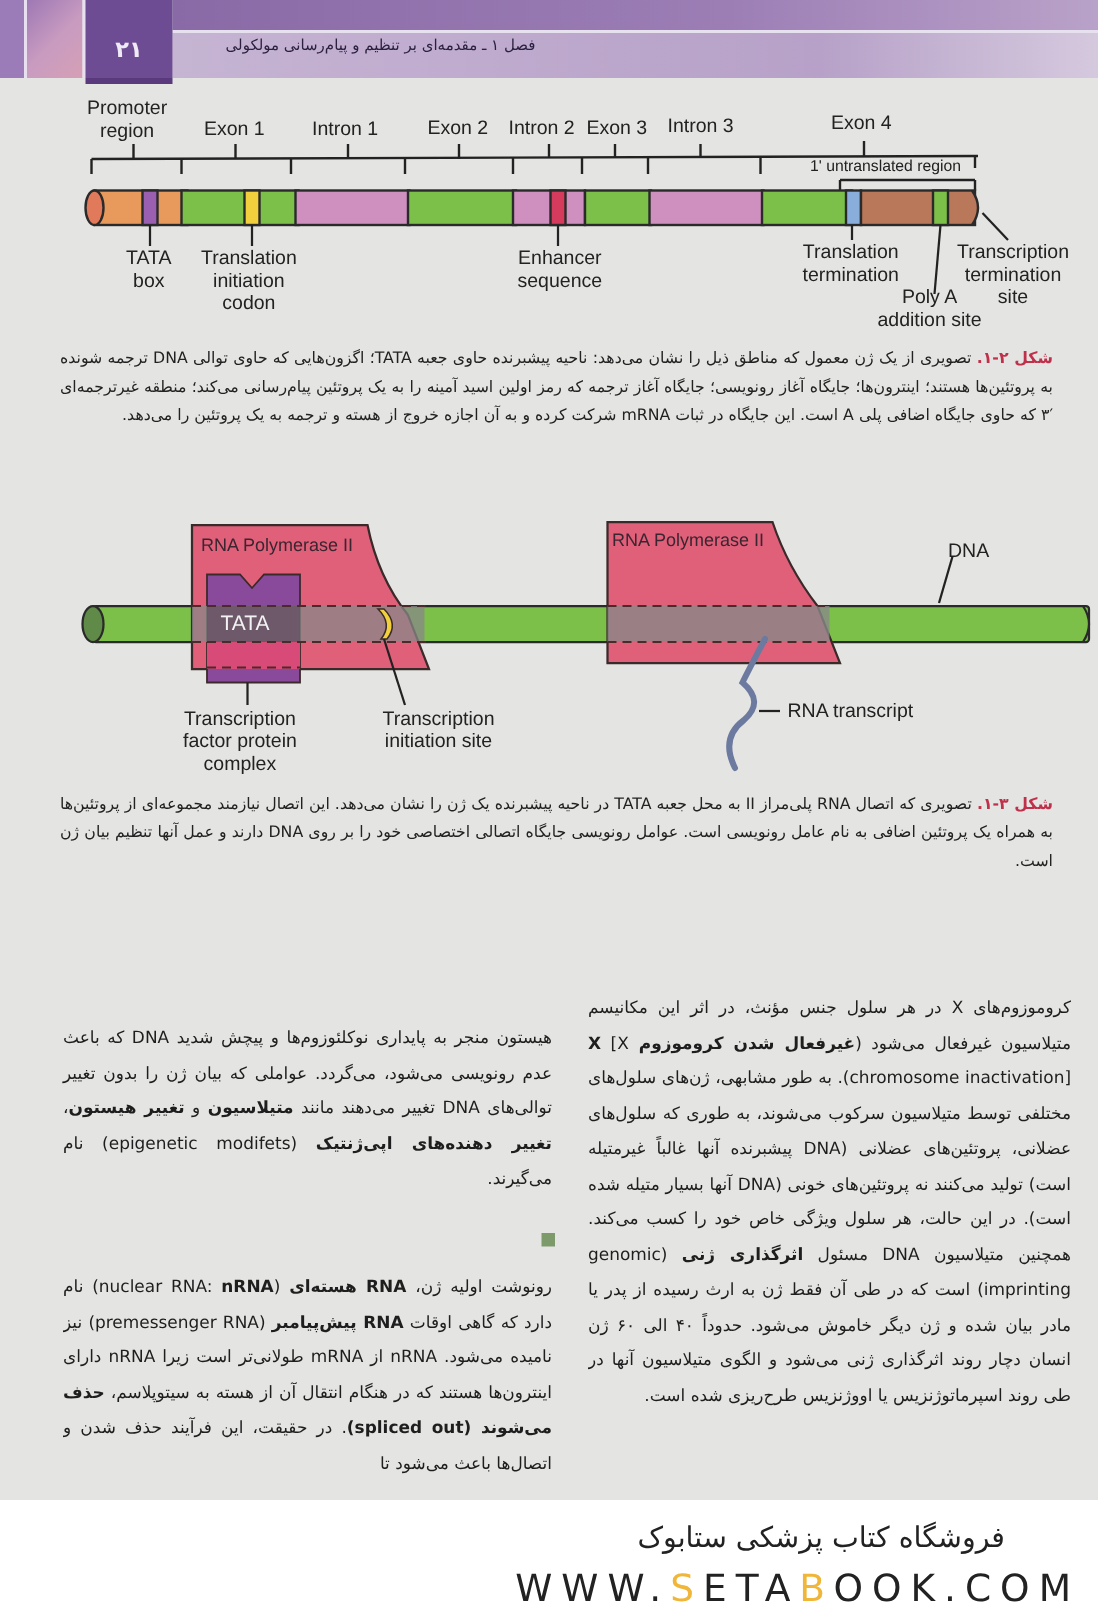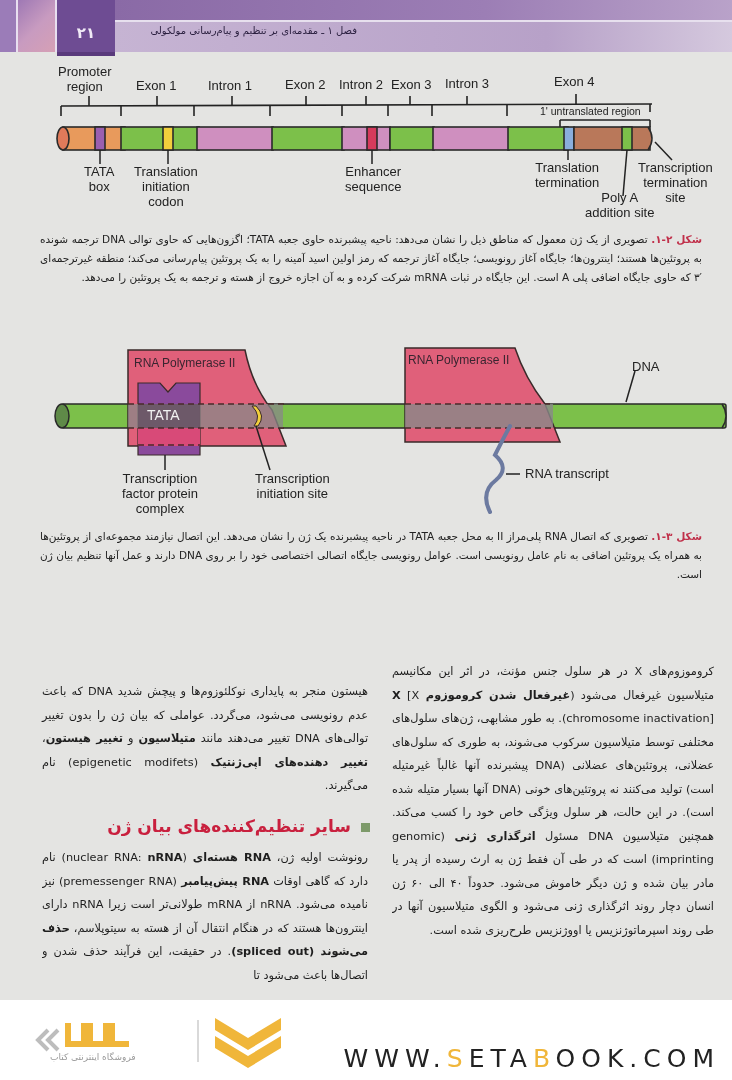--- a/index.html
+++ b/index.html
@@ -181,47 +181,29 @@
 
 <div class="caption" style="top:527px;">
   <span class="fig-label">شکل ۳-۱.</span><span> تصویری که اتصال RNA پلی‌مراز II به محل جعبه TATA در ناحیه پیشبرنده یک ژن را نشان می‌دهد. این اتصال نیازمند مجموعه‌ای از پروتئین‌ها به همراه یک پروتئین اضافی به نام عامل رونویسی است. عوامل رونویسی جایگاه اتصالی اختصاصی خود را بر روی DNA دارند و عمل آنها تنظیم بیان ژن است.</span>
 </div>
 
 <div class="col" style="left:42px;top:660px;width:326px;margin-top:20px;">
   <span>هیستون منجر به پایداری نوکلئوزوم‌ها و پیچش شدید DNA که باعث عدم رونویسی می‌شود، می‌گردد. عواملی که بیان ژن را بدون تغییر توالی‌های DNA تغییر می‌دهند مانند </span><b>متیلاسیون</b><span> و </span><b>تغییر هیستون</b><span>، </span><b>تغییر دهنده‌های اپی‌ژنتیک</b><span> (epigenetic modifets) نام می‌گیرند.</span>
 </div>
 
 <div class="heading">
-  <span class="bullet"></span><span>سایر تنظیم‌کننده‌های بیان ژن</span>
+  <span class="bullet"></span>
 </div>
 
 <div class="col" style="left:42px;top:846px;width:326px;height:152px;overflow:hidden;">
   <span>رونوشت اولیه ژن، </span><b>RNA هسته‌ای</b><span> (nuclear RNA: </span><b>nRNA</b><span>) نام دارد که گاهی اوقات </span><b>RNA پیش‌پیامبر</b><span> (premessenger RNA) نیز نامیده می‌شود. nRNA از mRNA طولانی‌تر است زیرا nRNA دارای اینترون‌ها هستند که در هنگام انتقال آن از هسته به سیتوپلاسم، </span><b>حذف می‌شوند (spliced out)</b><span>. در حقیقت، این فرآیند حذف شدن و اتصال‌ها باعث می‌شود تا</span>
 </div>
 
 <div class="col" style="left:392px;top:660px;width:322px;height:338px;overflow:hidden;">
   <span>کروموزوم‌های X در هر سلول جنس مؤنث، در اثر این مکانیسم متیلاسیون غیرفعال می‌شود (</span><b>غیرفعال شدن کروموزوم X</b><span> [X chromosome inactivation]). به طور مشابهی، ژن‌های سلول‌های مختلفی توسط متیلاسیون سرکوب می‌شوند، به طوری که سلول‌های عضلانی، پروتئین‌های عضلانی (DNA پیشبرنده آنها غالباً غیرمتیله است) تولید می‌کنند نه پروتئین‌های خونی (DNA آنها بسیار متیله شده است). در این حالت، هر سلول ویژگی خاص خود را کسب می‌کند. همچنین متیلاسیون DNA مسئول </span><b>اثرگذاری ژنی</b><span> (genomic imprinting) است که در طی آن فقط ژن به ارث رسیده از پدر یا مادر بیان شده و ژن دیگر خاموش می‌شود. حدوداً ۴۰ الی ۶۰ ژن انسان دچار روند اثرگذاری ژنی می‌شود و الگوی متیلاسیون آنها در طی روند اسپرماتوژنزیس یا اووژنزیس طرح‌ریزی شده است.</span>
 </div>
 
 <div class="footer">
-  <div class="logo">
-    <svg width="270" height="60" viewBox="0 0 270 60">
-      <g fill="none" stroke="#bdbdbd" stroke-width="4">
-        <path d="M28 20 L18 30 L28 40"></path>
-        <path d="M38 20 L28 30 L38 40"></path>
-      </g>
-      <g fill="none" stroke="#f0b63a" stroke-width="6" stroke-linecap="square">
-        <path d="M48 16 L48 34 L64 34 L64 16"></path>
-        <path d="M70 16 L70 34 L86 34 L86 16"></path>
-        <path d="M92 16 L92 34 L106 34"></path>
-      </g>
-      <line x1="178" y1="10" x2="178" y2="52" stroke="#cccccc" stroke-width="1.5"></line>
-      <g fill="#f0b63a">
-        <path d="M195 8 L228 28 L261 8 L261 20 L228 40 L195 20 Z"></path>
-        <path d="M195 26 L228 46 L261 26 L261 38 L228 58 L195 38 Z"></path>
-      </g>
-    </svg>
-    <div style="position:absolute;left:30px;top:42px;font-family:'DejaVu Sans',sans-serif;font-size:9px;color:#9a9a9a;direction:rtl;">فروشگاه اینترنتی کتاب</div>
-  </div>
+  <div class="store-name">فروشگاه کتاب پزشکی ستابوک</div>
   <div class="store-url">
     <span>WWW.</span><span class="y">S</span><span>ETA</span><span class="y">B</span><span>OOK.COM</span>
   </div>
 </div>
 
 </body></html>

